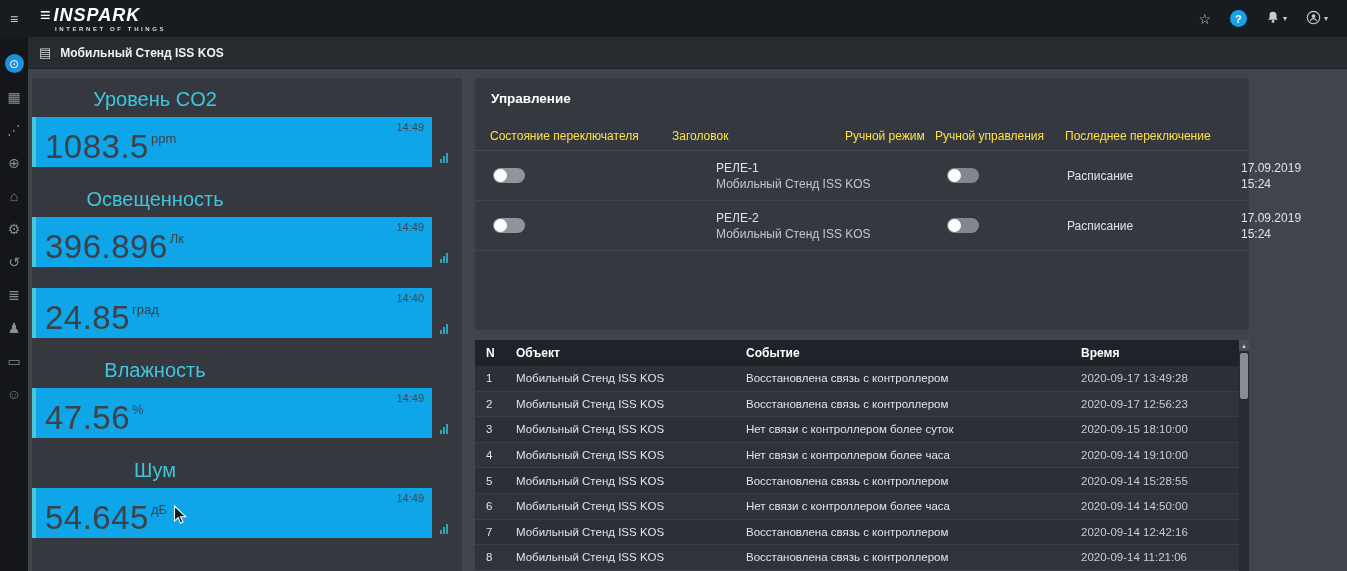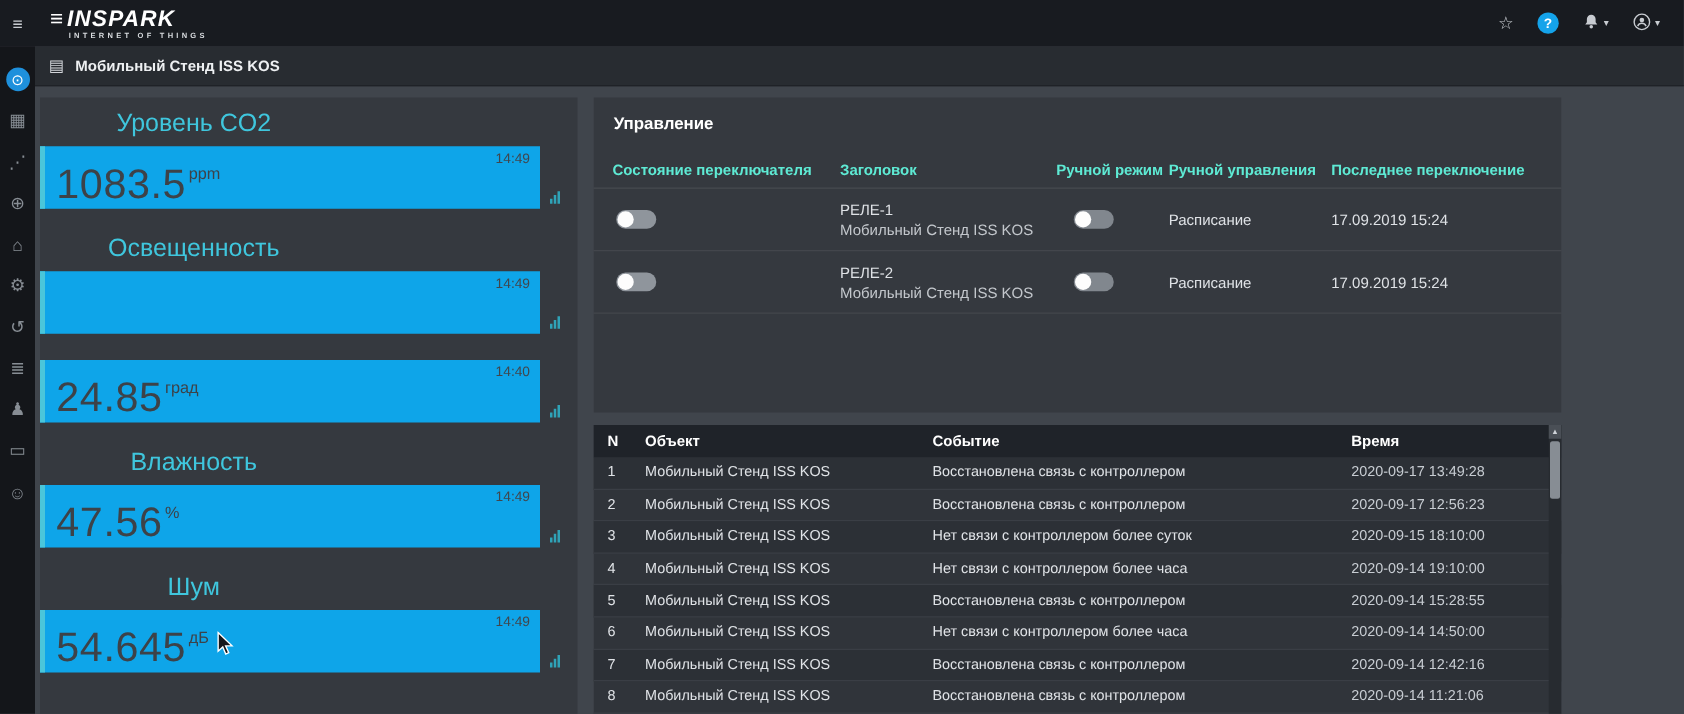--- a/index.html
+++ b/index.html
@@ -43,22 +43,22 @@
   .sensor-unit { font-size:13px; color:#3d4248; position:relative; top:-15px; margin-left:2px; letter-spacing:0; }
   .sensor-time { position:absolute; top:4px; right:8px; font-size:11px; color:#41464c; }
   .bars { position:absolute; right:-16px; bottom:4px; display:flex; align-items:flex-end; gap:1px; cursor:pointer; }
   .bars i { display:block; width:2px; background:#2fa3b8; }
   .bars i:nth-child(1){height:4px;} .bars i:nth-child(2){height:7px;} .bars i:nth-child(3){height:10px;}
 
   
   .control { position:absolute; left:475px; top:78px; width:774px; height:252px; background:#35393f; }
   .control .panel-title { padding:13px 16px 15px; }
   .ctl-grid { display:grid; grid-template-columns:182px 173px 90px 130px 1fr; padding-left:15px; align-items:center; }
-  .ctl-head { height:30px; border-bottom:1px solid rgba(255,255,255,.09); color:#5eead4; font-weight:bold; font-size:12px; }
-  .crow { height:50px; border-bottom:1px solid rgba(255,255,255,.07); color:#dfe2e6; font-size:12px; line-height:16px; }
+  .ctl-head { height:30px; border-bottom:1px solid rgba(255,255,255,.09); color:#fde047; font-weight:normal; font-size:12px; }
+  .crow { height:50px; border-bottom:1px solid rgba(255,255,255,.07); color:#dfe2e6; font-size:12px; line-height:16px;gap:44px; }
   .crow .sub { color:#c3c7cc; }
   .toggle { width:32px; height:15px; border-radius:8px; background:#8f959c; position:relative; cursor:pointer; margin-left:3px; }
   .toggle .knob { position:absolute; left:1px; top:1px; width:13px; height:13px; border-radius:50%; background:#fdfdfd; }
   .toggle.manual { margin-left:14px; background:#81878e; }
 
   
   .events { position:absolute; left:475px; top:340px; width:774px; bottom:0; background:#30343a; }
   .ev-grid { display:grid; grid-template-columns:30px 230px 335px 1fr; padding-left:11px; align-items:center; }
   .ev-head { height:26px; background:#1f2329; color:#fff; font-weight:bold; font-size:12px; }
   .erow { height:25.6px; border-bottom:1px solid #3a3e45; font-size:11.5px; color:#e0e3e7; }
@@ -165,20 +165,21 @@
           <i></i>
           <i></i>
         </span>
     </div>
   </div>
 
   <div>
     <div class="sensor-name">Освещенность</div>
     <div class="sensor-box">
       <span class="sensor-time">14:49</span>
+      <div class="sensor-value"><span>396.896</span><span class="sensor-unit">Лк</span></div>
       <span class="bars">
           <i></i>
           <i></i>
           <i></i>
         </span>
     </div>
   </div>
 
   <div>
     <div class="sensor-box">

